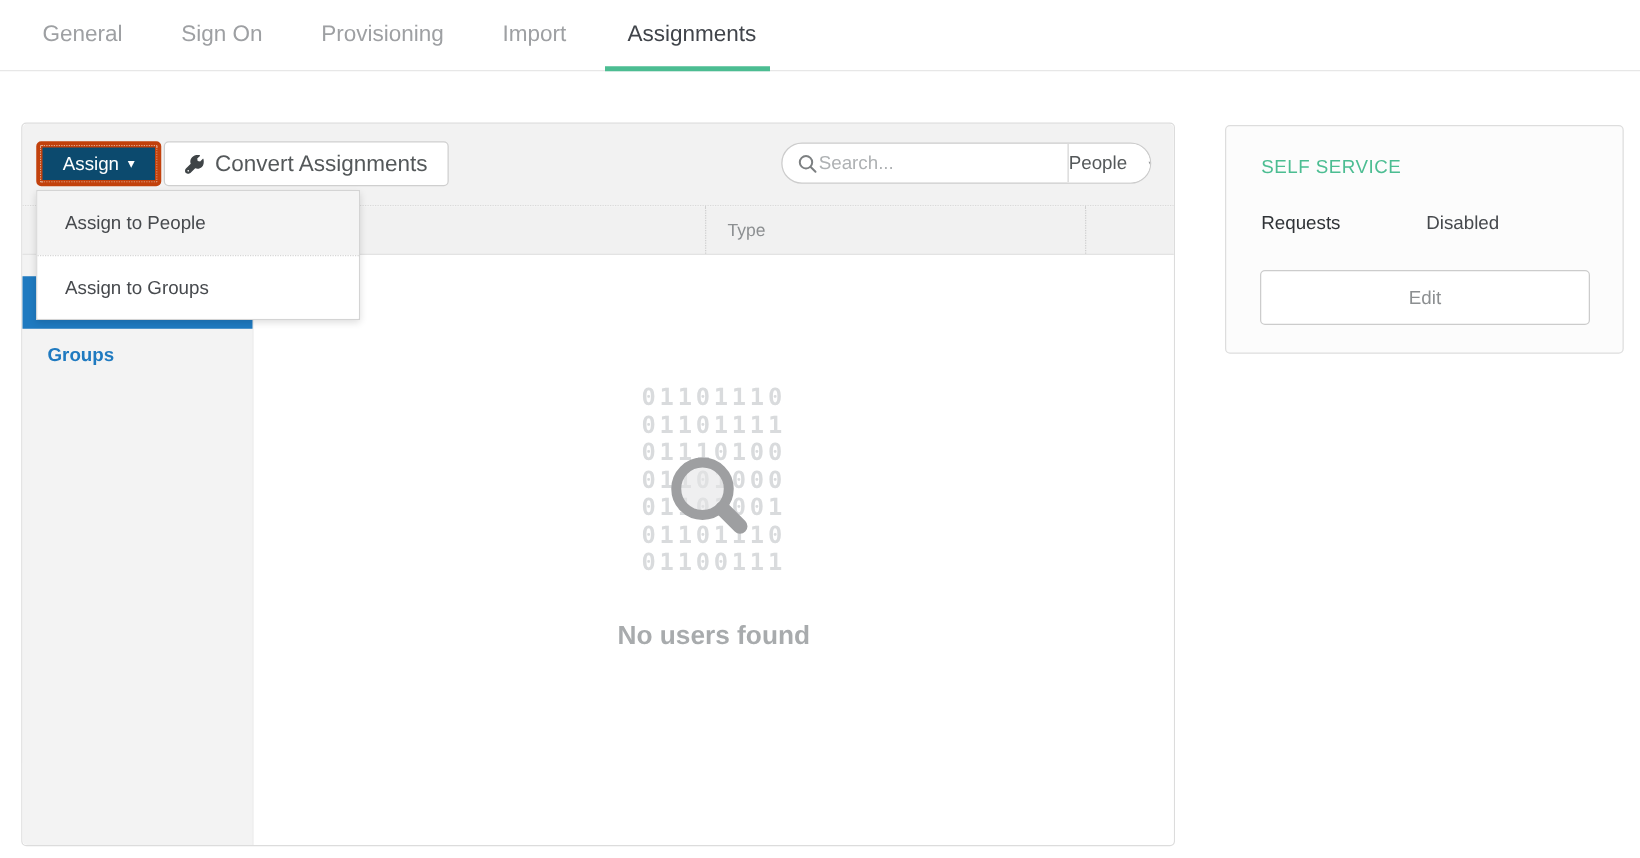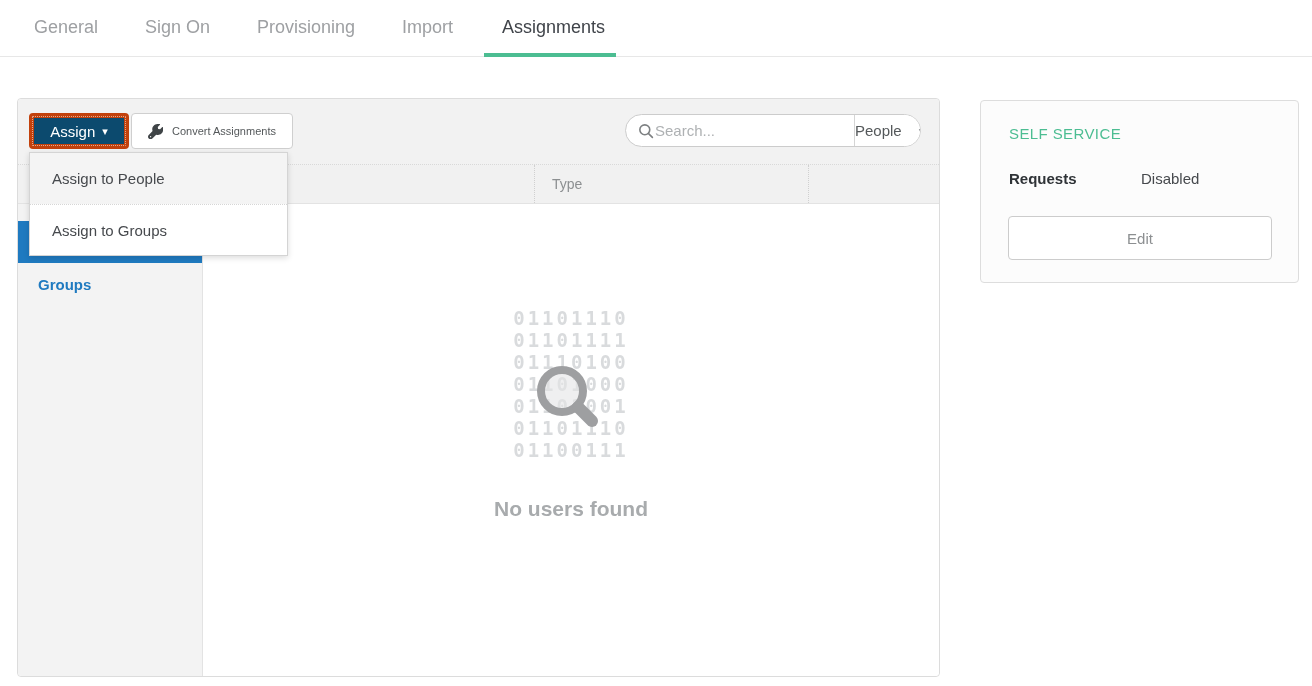--- a/index.html
+++ b/index.html
@@ -13,32 +13,32 @@
   .tab.active { color:#40444a; }
   .tab-underline { position:absolute; left:484px; top:53px; width:132px; height:4px; background:#4cbd92; }
 
   
   .main-panel { position:absolute; left:17px; top:98px; width:923px; height:579px; border:1px solid #dcdcdc; border-radius:4px; background:#fff; }
   .toolbar { position:relative; height:66px; background:#f2f2f2; border-bottom:1px dotted #d9d9d9; border-radius:4px 4px 0 0; }
 
   .btn-assign { position:absolute; left:11px; top:14px; height:36px; width:100px; background:#0c4a6e; border:5px solid #c2410c; border-radius:4px; color:#fff; font-size:15px; font-family:inherit; cursor:pointer; outline:1px dotted rgba(255,255,255,.55); outline-offset:-4px; display:flex; align-items:center; justify-content:center; gap:7px; }
   .btn-assign .caret { font-size:11px; line-height:1; }
 
-  .btn-convert { position:absolute; left:113px; top:14px; height:36px; padding:0 16px; background:#fff; border:1px solid #cfcfcf; border-radius:4px; color:#54585a; font-size:11px; font-family:inherit; cursor:pointer; display:flex; align-items:center; gap:9px; }
+  .btn-convert { position:absolute; left:113px; top:14px; height:36px; padding:0 16px; background:#fff; border:1px solid #cfcfcf; border-radius:4px; color:#54585a; font-size:18px; font-family:inherit; cursor:pointer; display:flex; align-items:center; gap:9px; }
   .btn-convert svg { display:block; }
 
   .search-pill { position:absolute; right:18px; top:15px; width:296px; height:33px; border:1px solid #cccccc; border-radius:17px; background:#fff; display:flex; align-items:stretch; overflow:hidden; }
   .search-left { flex:1; display:flex; align-items:center; padding-left:12px; gap:1px; }
   .search-left svg { flex:0 0 auto; }
   .search-input { border:none; outline:none; flex:1; font-size:15px; font-family:inherit; color:#55585a; background:transparent; min-width:0; }
   .search-input::placeholder { color:#aeb1b3; }
   .scope-btn { width:86px; border:none; border-left:1px solid #d5d5d5; background:#fff; font-size:15px; font-family:inherit; color:#54585a; cursor:pointer; display:flex; align-items:center; justify-content:space-between; gap:17px; }
   .scope-btn .caret { font-size:10px; color:#8b8e90; }
 
-  .table-header { display:flex; height:39px; background:#f1f1f1; border-bottom:1px solid #e3e3e3; }
+  .table-header { display:flex; height:39px; background:#f1f1f1; border-bottom:1px solid #e3e3e3;gap:30px; }
   .th { display:flex; align-items:center; font-size:14px; color:#8c8f91; }
   .th-person { width:516px; }
   .th-type { width:274px; border-left:1px dotted #d0d0d0; padding-left:17px; }
   .th-actions { flex:1; border-left:1px dotted #d0d0d0; }
 
   .body-row { display:flex; height:472px;font-weight:bold; }
   .side-nav { width:185px; background:#f3f3f3; border-right:1px solid #e3e3e3; padding-top:17px; border-radius:0 0 0 4px; }
   .side-item { height:42px; display:flex; align-items:center; padding-left:20px; font-size:15px; cursor:pointer; }
   .side-item.selected { background:#1f7ac0; color:#fff; }
   .side-item.groups { color:#1f7ac0; }
@@ -50,21 +50,21 @@
 
   
   .assign-menu { position:absolute; left:29px; top:152px; width:259px; background:#fff; border:1px solid #d4d4d4; box-shadow:0 2px 6px rgba(0,0,0,.14); z-index:20; }
   .assign-menu .menu-item { height:51px; display:flex; align-items:center; padding-left:22px; font-size:15px; color:#46494d; cursor:pointer; background:#fff; }
   .assign-menu .menu-item.hover { background:#f4f4f4; }
   .assign-menu .menu-item + .menu-item { border-top:1px dotted #d6d6d6; }
 
   
   .self-service { position:absolute; left:980px; top:100px; width:319px; height:183px; border:1px solid #dddddd; border-radius:4px; background:#fcfcfc; }
   .ss-title { position:absolute; left:28px; top:24px; font-size:15px; letter-spacing:.4px; color:#4cbd92; }
-  .ss-requests-label { position:absolute; left:28px; top:69px; font-size:15px; font-weight:bold; color:#2f3337; }
+  .ss-requests-label { position:absolute; left:28px; top:69px; font-size:15px; font-weight:normal; color:#2f3337; }
   .ss-requests-value { position:absolute; left:160px; top:69px; font-size:15px; color:#46494d; }
   .btn-edit { position:absolute; left:27px; top:115px; width:264px; height:44px; background:#fff; border:1px solid #cccccc; border-radius:4px; font-size:15px; font-family:inherit; color:#8c8f91; cursor:pointer; }
 </style>
 </head>
 <body>
 
 <div class="screen">
 
   <nav class="tabbar">
     <span class="tab" style="left:34px">General</span>

